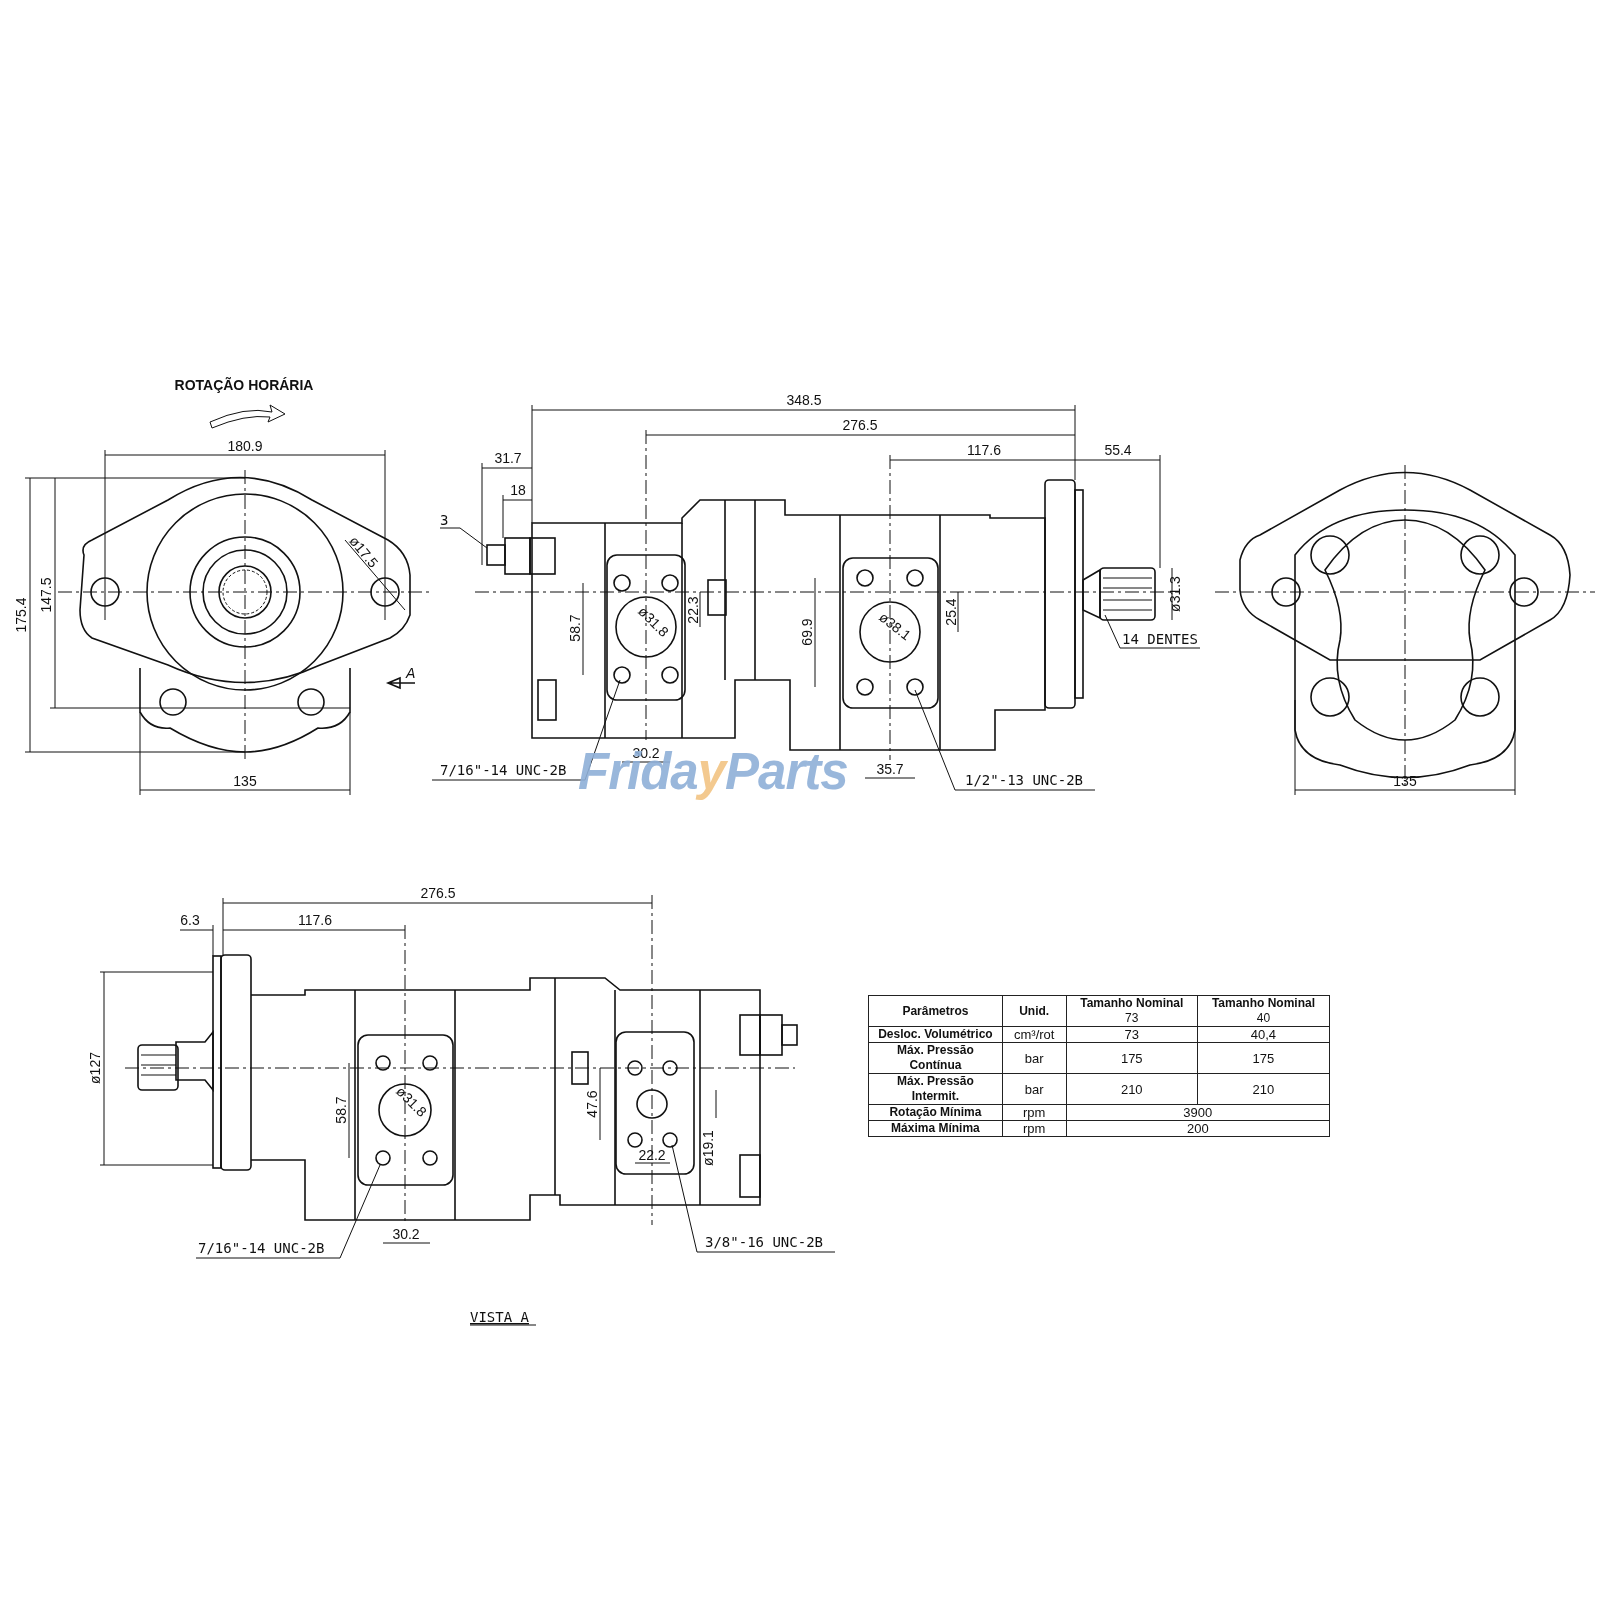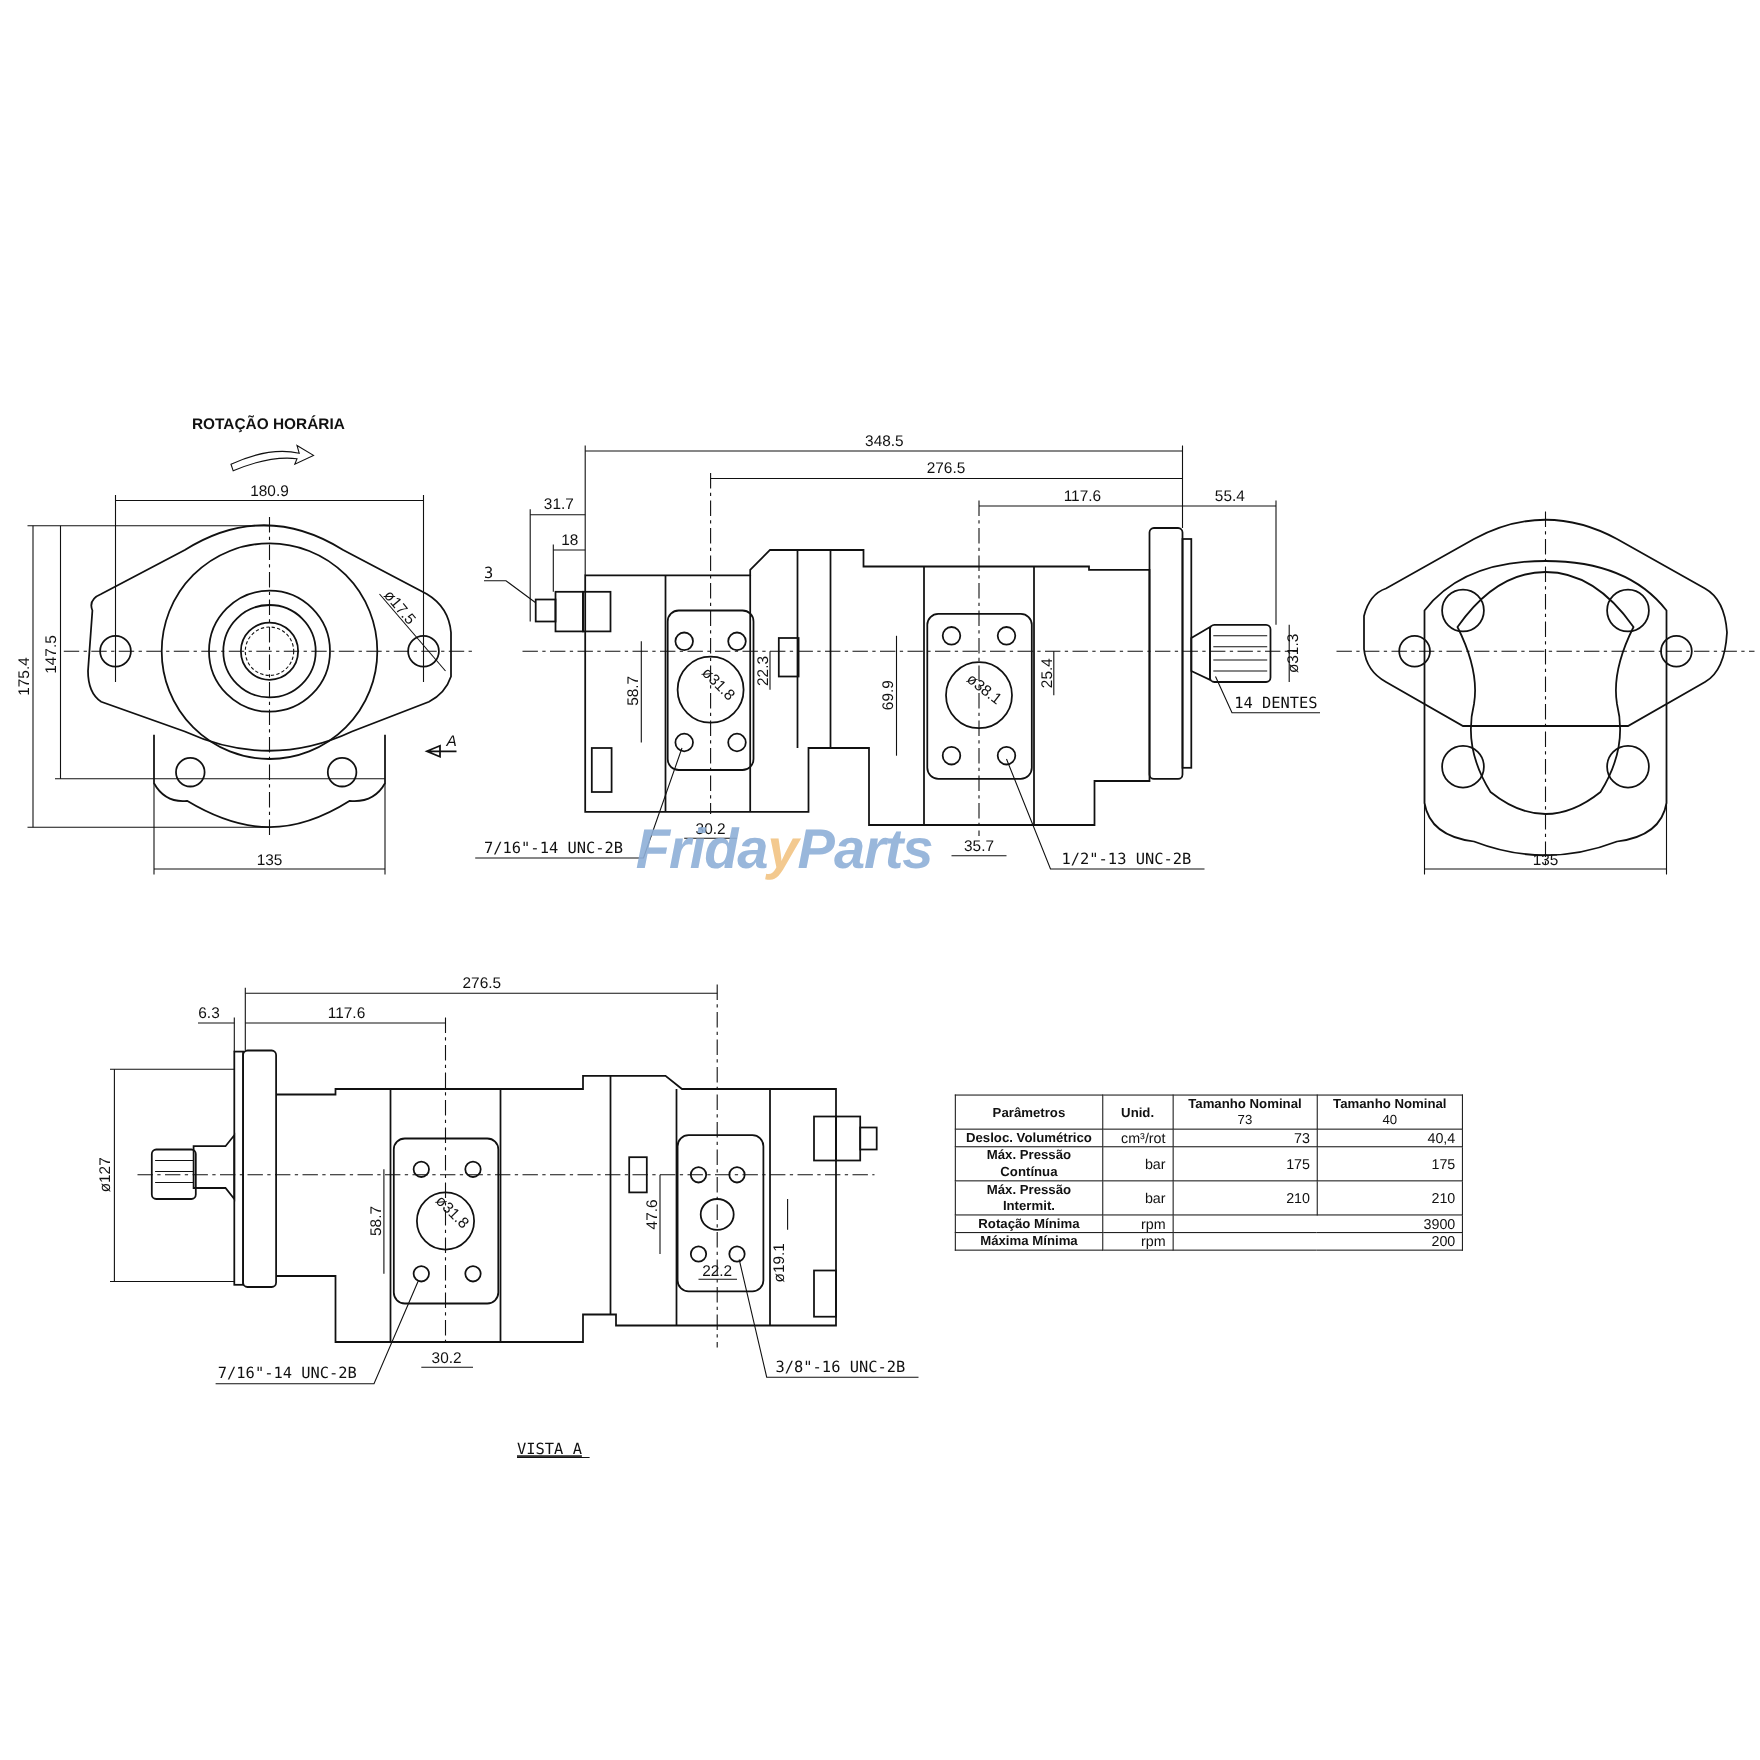--- a/index.html
+++ b/index.html
@@ -8,21 +8,21 @@
   .ln { stroke: #111; stroke-width: 1.6; fill: none; }
   .thin { stroke: #111; stroke-width: 1; fill: none; }
   .cl { stroke: #111; stroke-width: 1; fill: none; stroke-dasharray: 14 4 3 4; }
   .dim { font-family: "Liberation Sans", sans-serif; font-size: 14px; fill: #111; }
   .lbl { font-family: "DejaVu Sans Mono", monospace; font-size: 14px; fill: #111; }
   .title { font-family: "Liberation Sans", sans-serif; font-size: 14px; font-weight: bold; fill: #111; }
   .spec-table { position: absolute; left: 868px; top: 995px; width: 462px; border-collapse: collapse; font-family: "Liberation Sans", sans-serif; font-size: 12px; color: #111; }
   .spec-table th, .spec-table td { border: 1.5px solid #222; padding: 0 6px; line-height: 15px; }
   .spec-table th { font-weight: bold; font-size: 12px; text-align: center; height: 30px; }
   .spec-table td.p { text-align: center; font-weight: bold; }
-  .spec-table td.c { text-align: right; font-size: 13px; }
+  .spec-table td.c { text-align: center; font-size: 13px; }
   .watermark { position: absolute; left: 578px; top: 742px; font-family: "Liberation Sans", sans-serif; font-size: 51px; font-weight: bold; font-style: italic; color: #8fb0d8; letter-spacing: -1px; opacity: 0.9; }
   .watermark .accent { color: #f2c483; }
 </style>
 </head>
 <body>
 
 <svg class="drawing" width="1600" height="1600" viewBox="0 0 1600 1600">
 
   <g>
     <text class="title" x="244" y="390" text-anchor="middle">ROTAÇÃO HORÁRIA</text>

